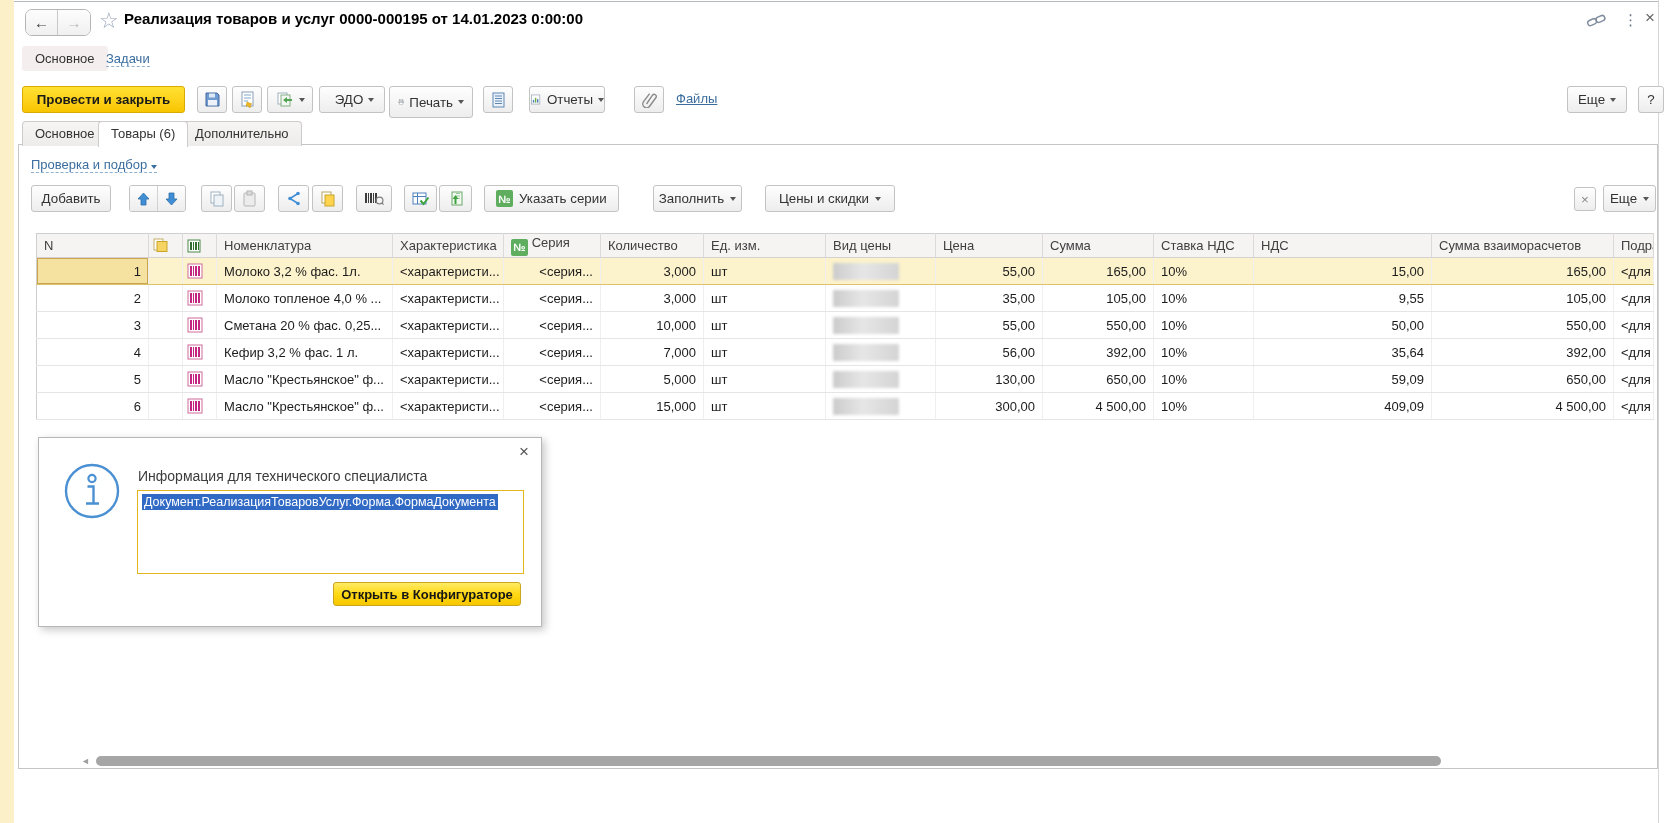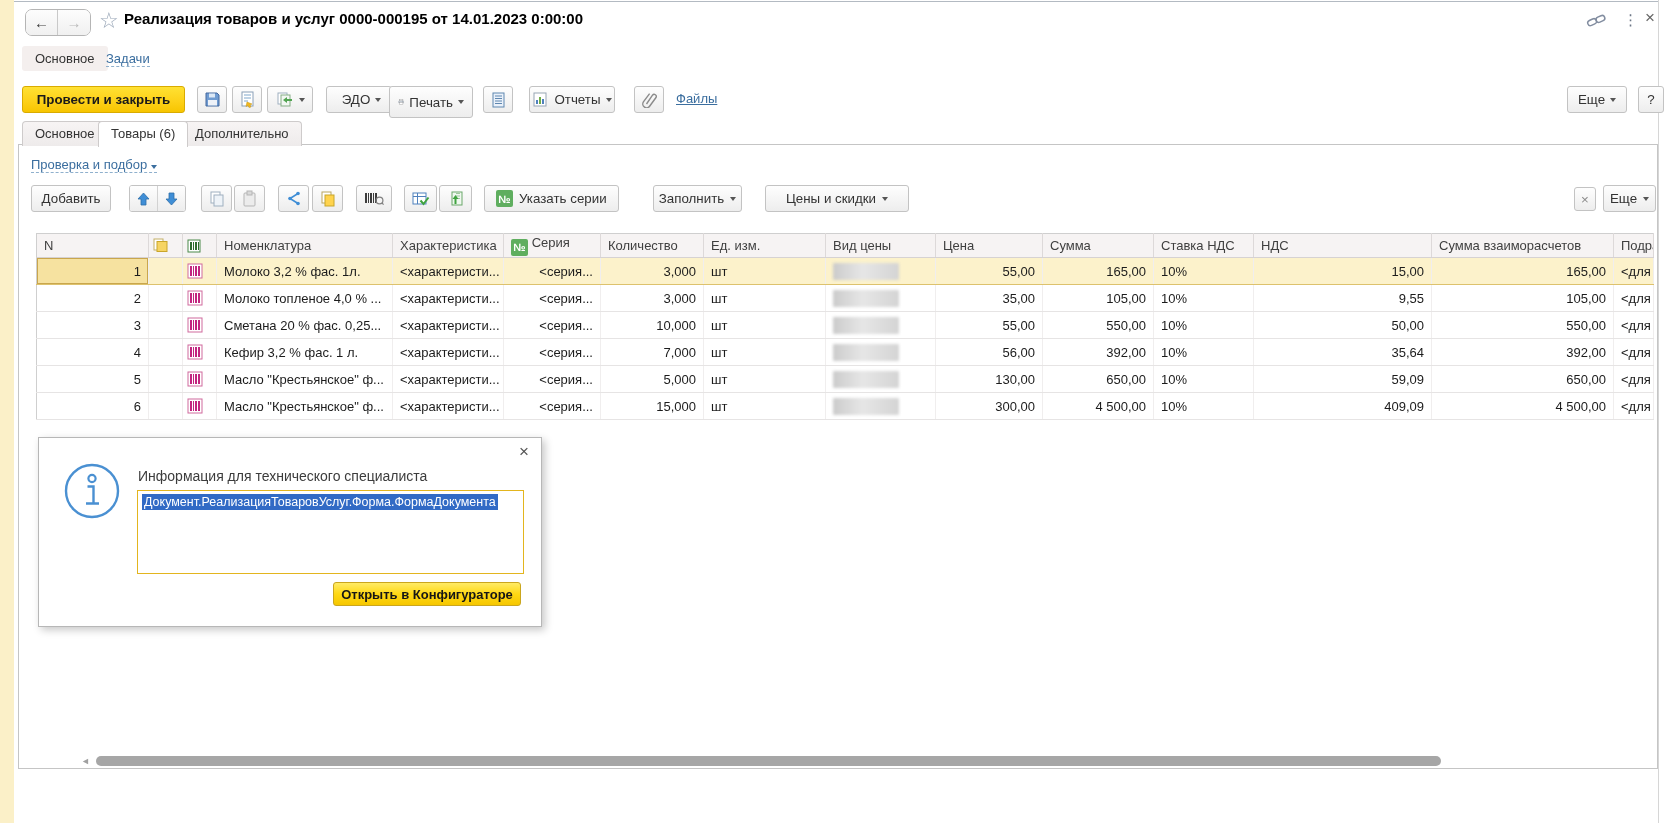--- a/index.html
+++ b/index.html
@@ -122,21 +122,21 @@
 
 <button class="cmd" style="left:267px;top:86px;width:46px;padding:0 6px;">
   <svg width="18" height="17" viewBox="0 0 18 17">
     <rect x="2" y="2" width="9" height="11" fill="#fff" stroke="#9fb0c0"></rect>
     <rect x="5" y="4" width="9" height="11" fill="#f2f7f2" stroke="#86ad86"></rect>
     <path d="M7 9l4-3v2h5v2h-5v2z" fill="#51a451"></path>
   </svg>
   <span class="caret"></span>
 </button>
 
-<button class="cmd" style="left:326px;top:86px;width:66px;padding:0 22px;">
+<button class="cmd" style="left:319px;top:86px;width:66px;padding:0 22px;">
   <svg width="16" height="16" viewBox="0 0 16 16">
     <rect x="2" y="2" width="10" height="12" fill="#fff" stroke="#8aa0b8"></rect>
     <path d="M4 5h6M4 8h6" stroke="#7fa7cc"></path>
     <path d="M6 11l-3 2 3 2v-1.3h5v-1.4H6z" fill="#4f81bd"></path>
     <path d="M10 1l3 2-3 2V3.7H5V2.3h5z" fill="#4f81bd"></path>
   </svg>
   <span>ЭДО</span>
   <span class="caret"></span>
 </button>
 
@@ -151,21 +151,21 @@
   <span class="caret"></span>
 </button>
 
 <button class="cmd icon-only" style="left:483px;top:86px;">
   <svg width="13" height="16" viewBox="0 0 13 16">
     <rect x="1" y="1" width="11" height="14" fill="#eaf1fa" stroke="#5f87b0"></rect>
     <path d="M3 4h7M3 6.5h7M3 9h7M3 11.5h7" stroke="#5f87b0"></path>
   </svg>
 </button>
 
-<button class="cmd" style="left:529px;top:86px;width:86px;padding:0 0;">
+<button class="cmd" style="left:529px;top:86px;width:76px;padding:0 0;">
   <svg width="17" height="17" viewBox="0 0 17 17">
     <rect x="2" y="2" width="12" height="13" fill="#fff" stroke="#97a5b4"></rect>
     <rect x="4" y="9" width="2" height="4" fill="#4f81bd"></rect>
     <rect x="7" y="6" width="2" height="7" fill="#70ad47"></rect>
     <rect x="10" y="8" width="2" height="5" fill="#4f81bd"></rect>
   </svg>
   <span>Отчеты</span>
   <span class="caret"></span>
 </button>
 
@@ -267,21 +267,21 @@
   <button class="tbtn" style="left:465px;padding:0 11px;">
     <span class="numbadge">№</span>
     <span>Указать серии</span>
   </button>
 
   <button class="tbtn" style="left:634px;width:89px;">
     <span>Заполнить</span>
     <span class="caret"></span>
   </button>
 
-  <button class="tbtn" style="left:746px;width:144px;">
+  <button class="tbtn" style="left:746px;width:130px;">
     <span>Цены и скидки</span>
     <span class="caret"></span>
   </button>
 
   <button class="tbtn clearbtn" style="padding:0;color:#8a8a8a;">×</button>
   <button class="tbtn" style="left:1584px;width:53px;">
     <span>Еще</span>
     <span class="caret"></span>
   </button>
 

